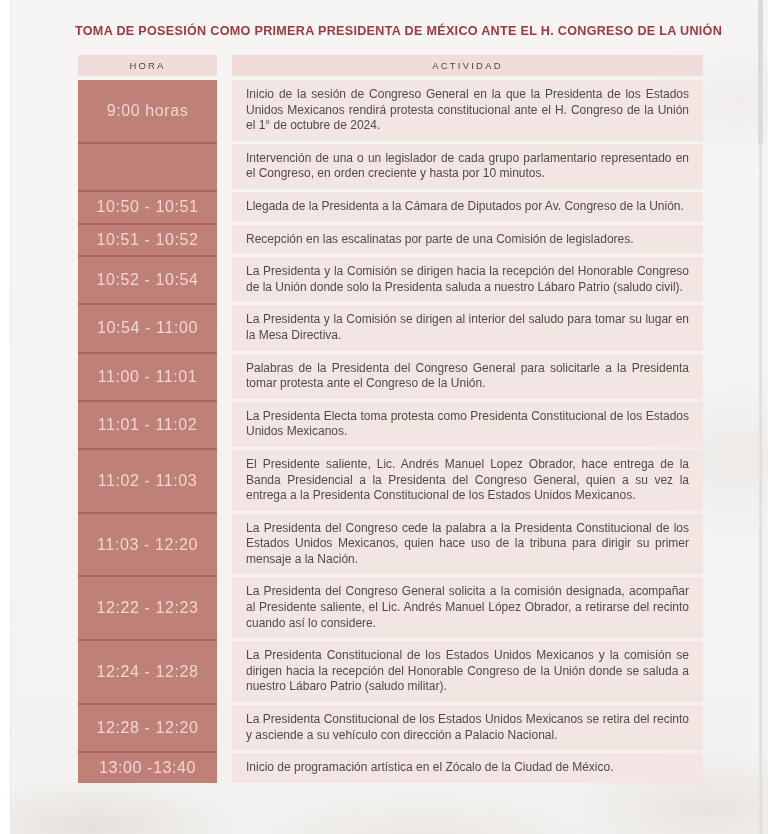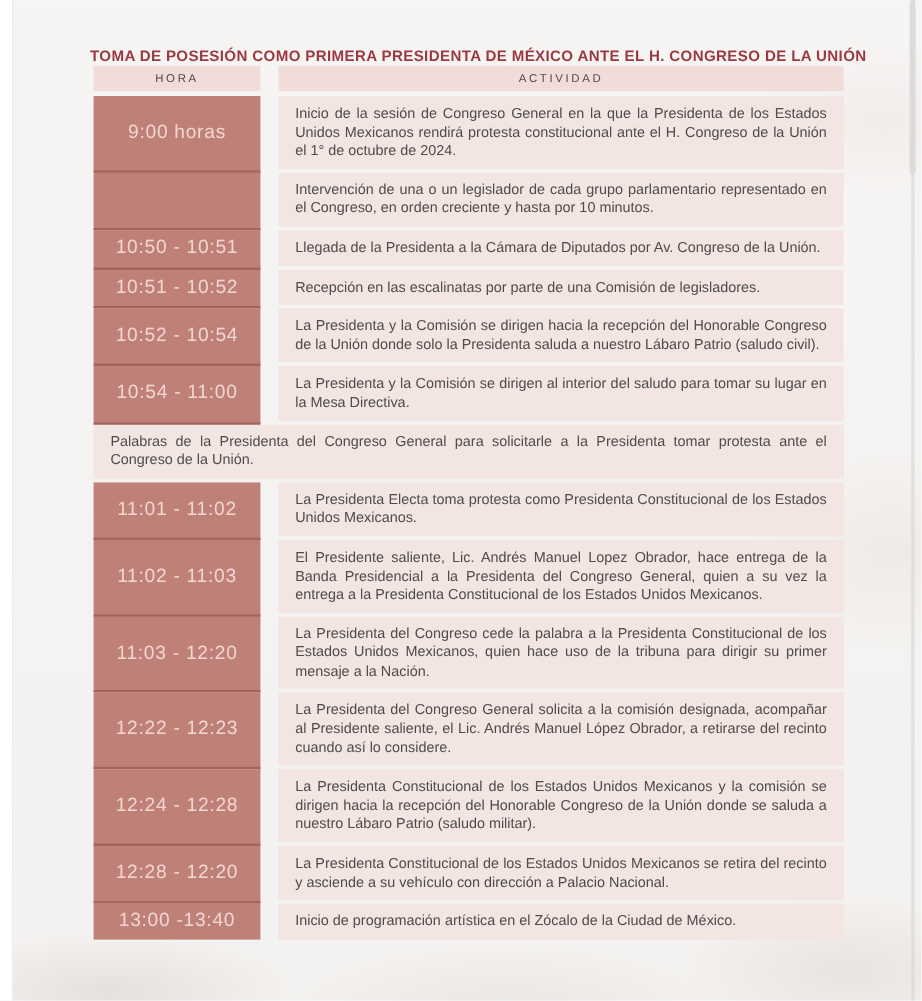--- a/index.html
+++ b/index.html
@@ -27,21 +27,21 @@
   .right-line{
     position:absolute;right:6px;top:0;width:3px;height:834px;
     background:linear-gradient(to right,#e3e1df,#d5d3d1);
     opacity:.7;
   }
   .scroll-thumb{
     position:absolute;right:5px;top:0;width:5px;height:145px;
     background:#dddbd9;border-radius:4px;
   }
   .title{
-    position:absolute;left:75px;top:40px;margin:0;
+    position:absolute;left:75px;top:24px;margin:0;
     width:660px;
     font-size:12.6px;font-weight:700;
     letter-spacing:.3px;
     color:var(--title-color,#9c3940);
   }
   .schedule{
     position:absolute;left:78px;top:55px;width:625px;
   }
   .hdr-row{display:flex;margin-bottom:4px;}
   .hdr{
@@ -135,20 +135,21 @@
         </div>
         <div class="row">
           <div class="time-cell">10:54 - 11:00</div>
           <div class="act-wrap">
             <div class="activity-cell">
               <span>La Presidenta y la Comisión se dirigen al interior del saludo para tomar su lugar en la Mesa Directiva.</span>
             </div>
           </div>
         </div>
         <div class="row">
+          <div class="time-cell">11:00 - 11:01</div>
           <div class="act-wrap">
             <div class="activity-cell">
               <span>Palabras de la Presidenta del Congreso General para solicitarle a la Presidenta tomar protesta ante el Congreso de la Unión.</span>
             </div>
           </div>
         </div>
         <div class="row">
           <div class="time-cell">11:01 - 11:02</div>
           <div class="act-wrap">
             <div class="activity-cell">

